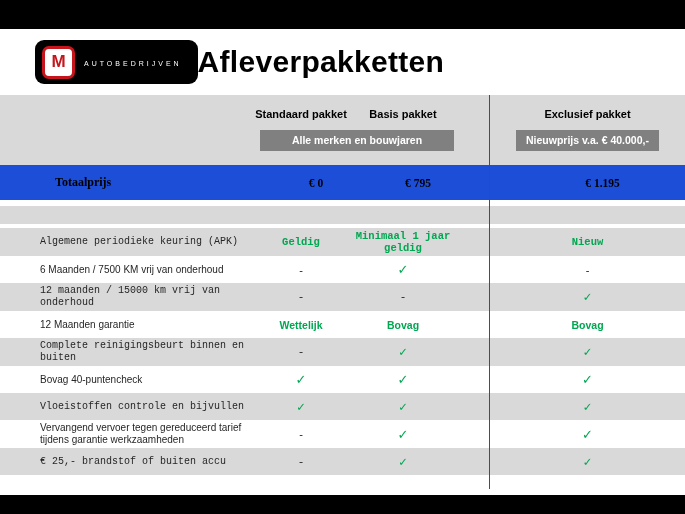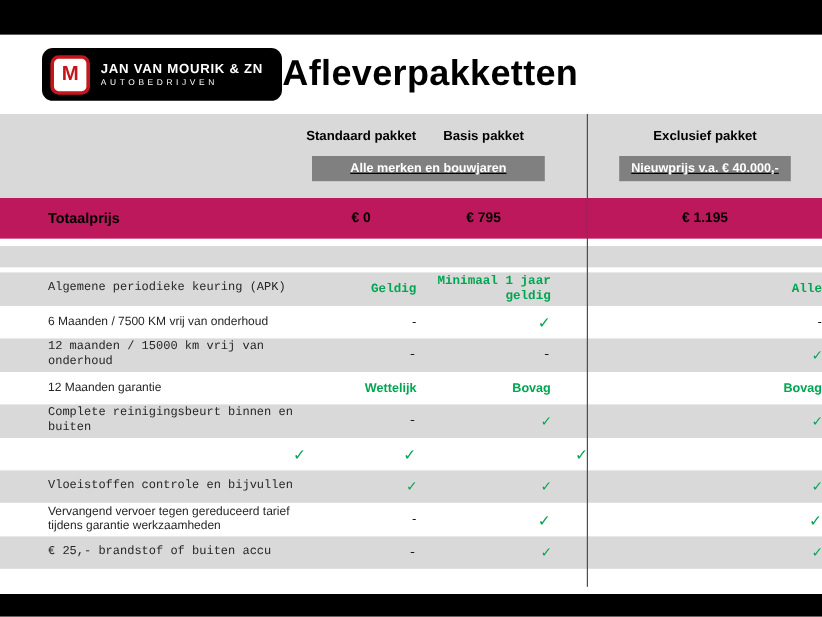--- a/index.html
+++ b/index.html
@@ -30,54 +30,53 @@
   .page-title { flex:1; font-size:30px; font-weight:bold; color:#000000; letter-spacing:0.3px; }
 
   
   .tbl { position:relative; height:400px; }
   .divider { position:absolute; left:489px; top:0; width:1px; height:calc(100% - 6px); background:#4d4d4d; }
 
   .grid { display:grid; grid-template-columns:255px 92px 112px 31px 195px; align-items:center; }
 
   .thead { background:#d9d9d9; padding:13px 0 14px; }
   .col-head { text-align:center; font-weight:bold; font-size:11px; color:#000000; }
-  .badge-row { margin-top:10px;text-decoration:underline; }
+  .badge-row { margin-top:10px; }
   .badge {
     background:#808080; color:#ffffff; font-weight:bold; font-size:10.5px;
     text-align:center; padding:4px 2px; line-height:13px;
   }
   .badge-b1 { grid-column:2 / 4; margin:0 5px; }
   .badge-b2 { grid-column:5; margin:0 26px; }
 
-  .totaal { padding:10px 0; background:#be185d; }
+  .totaal { padding:10px 15px; background:#1d4ed8;font-family:Liberation Serif, serif; }
   .totaal-label { padding-left:40px; font-size:12px; font-weight:bold; color:#000000; }
   .money { text-align:center; font-size:11.5px; font-weight:bold; color:#000000; }
 
   .gap1 { height:6px; background:#ffffff; }
   .sep  { height:18px; background:#d9d9d9; }
   .gap2 { height:4px; background:#ffffff; }
 
   .trow { min-height:27px; padding:2px 0; }
   .trow.odd { background:#d9d9d9;font-family:Liberation Mono, monospace; }
   .row-label { padding-left:40px; font-size:10px; color:#262626; line-height:12px; }
-  .val { text-align:right; font-size:10.5px; font-weight:bold; color:#00a651; }
+  .val { text-align:center; font-size:10.5px; font-weight:bold; color:#00a651; }
   .val.dash { color:#1a1a1a; font-weight:normal; font-size:11px; }
   .val.check { font-size:13px; font-weight:normal; }
   .spacer { height:1px; }
 </style>
 </head>
 <body>
 
 <div class="topbar"></div>
 
 <div class="masthead">
   <div class="logo">
     <div class="emblem">M</div>
     <div class="logo-text">
-      <div class="logo-line1">JAN VAN MOURIK &amp; ZN</div>
       <div class="logo-line2">AUTOBEDRIJVEN</div>
     </div>
   </div>
   <div class="page-title">Afleverpakketten</div>
 </div>
 
 <div class="tbl">
   <div class="divider"></div>
 
   <div class="thead">
@@ -105,21 +104,21 @@
 
   <div class="gap1"></div>
   <div class="sep"></div>
   <div class="gap2"></div>
 
   <div class="grid trow odd">
     <div class="row-label">Algemene periodieke keuring (APK)</div>
     <div class="val">Geldig</div>
     <div class="val">Minimaal 1 jaar geldig</div>
     <div class="spacer"></div>
-    <div class="val">Alle</div>
+    <div class="val">Nieuw</div>
   </div>
 
   <div class="grid trow">
     <div class="row-label">6 Maanden / 7500 KM vrij van onderhoud</div>
     <div class="val dash">-</div>
     <div class="val check">✓</div>
     <div class="spacer"></div>
     <div class="val dash">-</div>
   </div>
 
@@ -141,20 +140,21 @@
 
   <div class="grid trow odd">
     <div class="row-label">Complete reinigingsbeurt binnen en buiten</div>
     <div class="val dash">-</div>
     <div class="val check">✓</div>
     <div class="spacer"></div>
     <div class="val check">✓</div>
   </div>
 
   <div class="grid trow">
+    <div class="row-label">Bovag 40-puntencheck</div>
     <div class="val check">✓</div>
     <div class="val check">✓</div>
     <div class="spacer"></div>
     <div class="val check">✓</div>
   </div>
 
   <div class="grid trow odd">
     <div class="row-label">Vloeistoffen controle en bijvullen</div>
     <div class="val check">✓</div>
     <div class="val check">✓</div>

